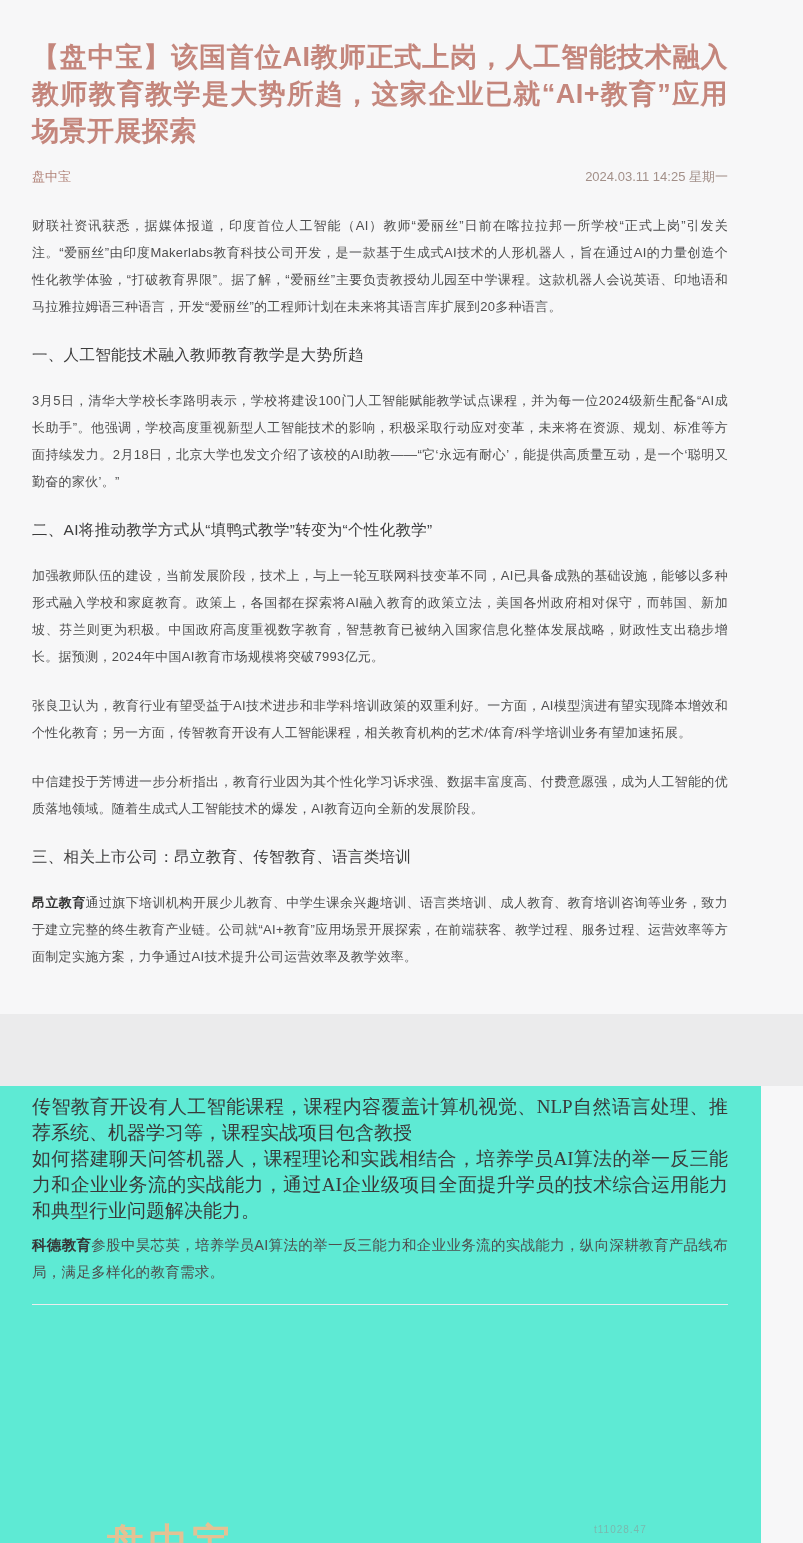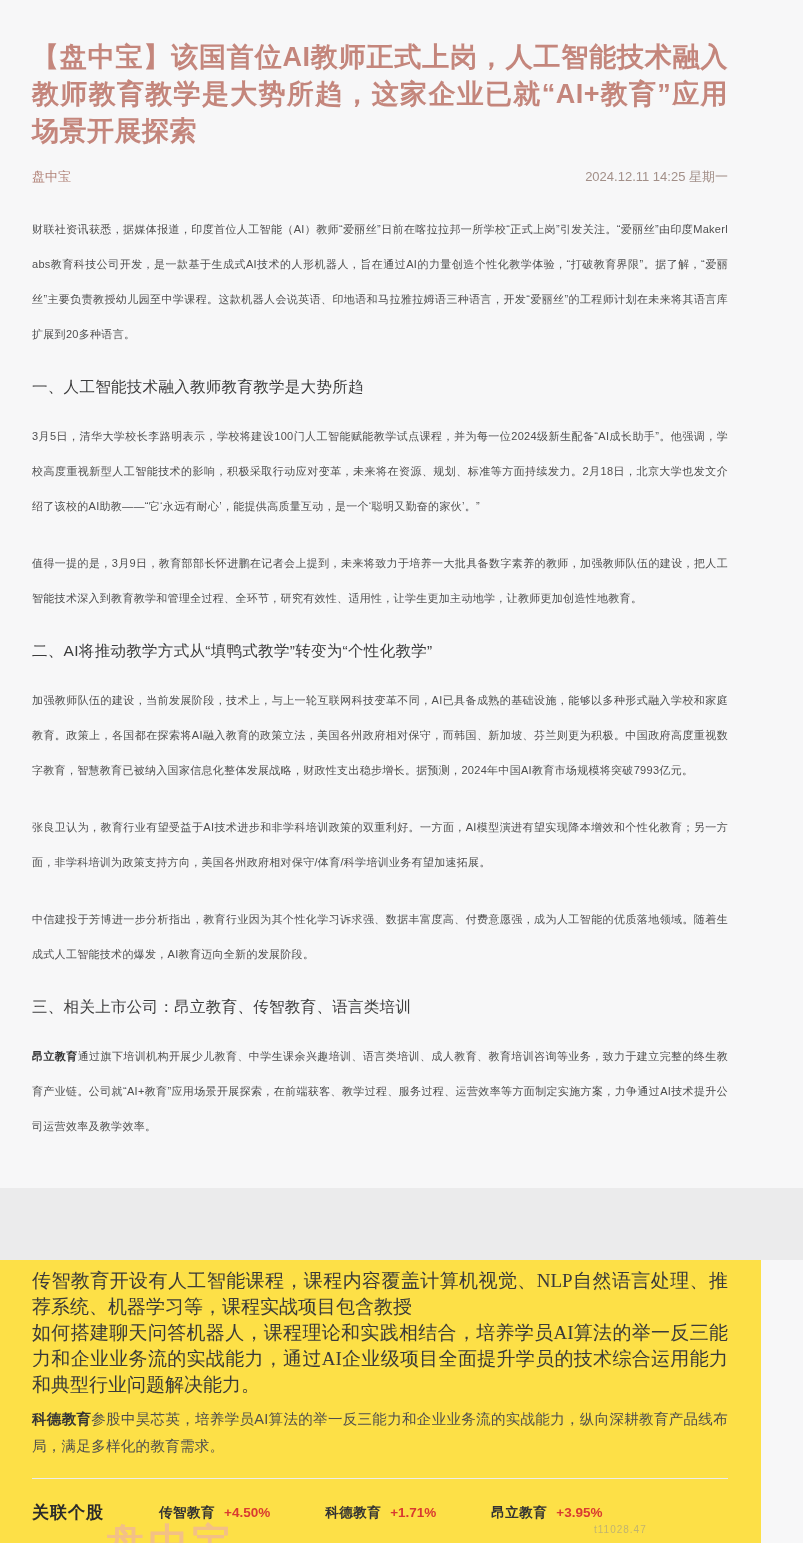--- a/index.html
+++ b/index.html
@@ -17,33 +17,33 @@
     font-size:27px;line-height:37px;font-weight:700;
     color:#c4867c;letter-spacing:0.5px;text-align:justify;
   }
   .byline{
     margin-top:14px;display:flex;justify-content:space-between;align-items:center;
     font-size:13px;line-height:18px;
   }
   .byline .source{color:#b28378;}
   .byline .timestamp{color:#a28f88;}
   .para{
-    margin:22px 0 0 0;font-size:11px;line-height:35px;color:#4e4e4e;
+    margin:22px 0 0 0;font-size:13px;line-height:27px;color:#4e4e4e;
     text-align:justify;word-break:break-all;letter-spacing:0.3px;
   }
   .para.first{margin-top:26px;}
   .heading{
     margin:24px 0 0 0;font-size:15.5px;line-height:21px;font-weight:400;color:#3c3c3c;
     letter-spacing:0.3px;
   }
   .lead-bold{font-weight:700;color:#353535;}
   .band{
     margin-top:44px;width:803px;height:72px;background:#ebebec;
   }
-  .bottom-section{background:#fde047;flex:1;position:relative;}
+  .bottom-section{background:#5eead4;flex:1;position:relative;}
   .serif-block{
     margin-top:8px;
     font-family:"Liberation Serif","DejaVu Serif",serif;
     font-size:19px;line-height:26px;color:#3a3a3a;
     text-align:justify;word-break:break-all;
   }
   .para.post{margin-top:8px;font-size:14.5px;line-height:27px;}
   .divider{
     margin-top:18px;border:none;border-top:1px solid #ececed;height:0;
   }
@@ -69,69 +69,50 @@
 <body>
 
 <div class="page">
 
   <div class="top-section">
     <div class="content">
       <h1 class="title">【盘中宝】该国首位AI教师正式上岗，人工智能技术融入教师教育教学是大势所趋，这家企业已就“AI+教育”应用场景开展探索</h1>
 
       <div class="byline">
         <span class="source">盘中宝</span>
-        <span class="timestamp">2024.12.11 14:25 星期一</span>
+        <span class="timestamp">2024.03.11 14:25 星期一</span>
       </div>
 
       <p class="para first">财联社资讯获悉，据媒体报道，印度首位人工智能（AI）教师“爱丽丝”日前在喀拉拉邦一所学校“正式上岗”引发关注。“爱丽丝”由印度Makerlabs教育科技公司开发，是一款基于生成式AI技术的人形机器人，旨在通过AI的力量创造个性化教学体验，“打破教育界限”。据了解，“爱丽丝”主要负责教授幼儿园至中学课程。这款机器人会说英语、印地语和马拉雅拉姆语三种语言，开发“爱丽丝”的工程师计划在未来将其语言库扩展到20多种语言。</p>
 
       <h2 class="heading">一、人工智能技术融入教师教育教学是大势所趋</h2>
       <p class="para">3月5日，清华大学校长李路明表示，学校将建设100门人工智能赋能教学试点课程，并为每一位2024级新生配备“AI成长助手”。他强调，学校高度重视新型人工智能技术的影响，积极采取行动应对变革，未来将在资源、规划、标准等方面持续发力。2月18日，北京大学也发文介绍了该校的AI助教——“它‘永远有耐心’，能提供高质量互动，是一个‘聪明又勤奋的家伙’。”</p>
-      <p class="para">值得一提的是，3月9日，教育部部长怀进鹏在记者会上提到，未来将致力于培养一大批具备数字素养的教师，加强教师队伍的建设，把人工智能技术深入到教育教学和管理全过程、全环节，研究有效性、适用性，让学生更加主动地学，让教师更加创造性地教育。</p>
 
       <h2 class="heading">二、AI将推动教学方式从“填鸭式教学”转变为“个性化教学”</h2>
       <p class="para">加强教师队伍的建设，当前发展阶段，技术上，与上一轮互联网科技变革不同，AI已具备成熟的基础设施，能够以多种形式融入学校和家庭教育。政策上，各国都在探索将AI融入教育的政策立法，美国各州政府相对保守，而韩国、新加坡、芬兰则更为积极。中国政府高度重视数字教育，智慧教育已被纳入国家信息化整体发展战略，财政性支出稳步增长。据预测，2024年中国AI教育市场规模将突破7993亿元。</p>
-      <p class="para">张良卫认为，教育行业有望受益于AI技术进步和非学科培训政策的双重利好。一方面，AI模型演进有望实现降本增效和个性化教育；另一方面，非学科培训为政策支持方向，美国各州政府相对保守/体育/科学培训业务有望加速拓展。</p>
+      <p class="para">张良卫认为，教育行业有望受益于AI技术进步和非学科培训政策的双重利好。一方面，AI模型演进有望实现降本增效和个性化教育；另一方面，传智教育开设有人工智能课程，相关教育机构的艺术/体育/科学培训业务有望加速拓展。</p>
       <p class="para">中信建投于芳博进一步分析指出，教育行业因为其个性化学习诉求强、数据丰富度高、付费意愿强，成为人工智能的优质落地领域。随着生成式人工智能技术的爆发，AI教育迈向全新的发展阶段。</p>
 
       <h2 class="heading">三、相关上市公司：昂立教育、传智教育、语言类培训</h2>
       <p class="para"><span class="lead-bold">昂立教育</span><span>通过旗下培训机构开展少儿教育、中学生课余兴趣培训、语言类培训、成人教育、教育培训咨询等业务，致力于建立完整的终生教育产业链。公司就“AI+教育”应用场景开展探索，在前端获客、教学过程、服务过程、运营效率等方面制定实施方案，力争通过AI技术提升公司运营效率及教学效率。</span></p>
     </div>
   </div>
 
   <div class="band"></div>
 
   <div class="bottom-section">
     <div class="content">
       <div class="serif-block">
         <div>传智教育开设有人工智能课程，课程内容覆盖计算机视觉、NLP自然语言处理、推荐系统、机器学习等，课程实战项目包含教授</div>
         <div>如何搭建聊天问答机器人，课程理论和实践相结合，培养学员AI算法的举一反三能力和企业业务流的实战能力，通过AI企业级项目全面提升学员的技术综合运用能力和典型行业问题解决能力。</div>
       </div>
 
       <p class="para post"><span class="lead-bold">科德教育</span><span>参股中昊芯英，培养学员AI算法的举一反三能力和企业业务流的实战能力，纵向深耕教育产品线布局，满足多样化的教育需求。</span></p>
 
       <hr class="divider">
 
-      <div class="stocks-row">
-        <span class="stocks-label">关联个股</span>
-
-        <span class="stock-item">
-          <span class="stock-name">传智教育</span>
-          <span class="stock-change">+4.50%</span>
-        </span>
-
-        <span class="stock-item">
-          <span class="stock-name">科德教育</span>
-          <span class="stock-change">+1.71%</span>
-        </span>
-
-        <span class="stock-item">
-          <span class="stock-name">昂立教育</span>
-          <span class="stock-change">+3.95%</span>
-        </span>
-      </div>
     </div>
   </div>
 
   <div class="watermark-logo">盘中宝</div>
   <div class="corner-mark">t11028.47</div>
 
 </div>
 
 </body></html>

